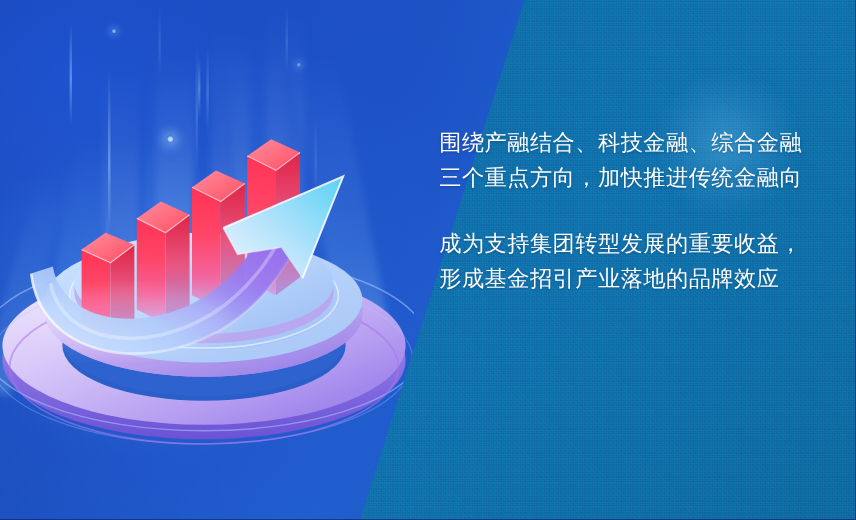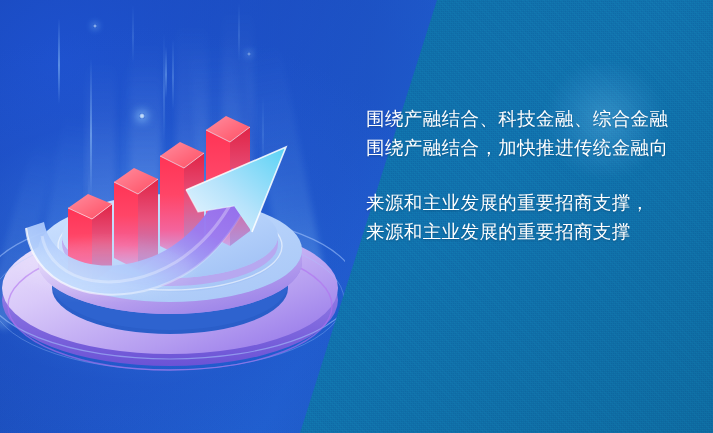--- a/index.html
+++ b/index.html
@@ -290,22 +290,22 @@
     </svg>
   </div>
 
   <div class="panel-teal"></div>
   <div class="panel-glow"></div>
 
   <div class="copy">
 
     <div class="para">
       <div class="line">围绕产融结合、科技金融、综合金融</div>
-      <div class="line">围绕产融结合，加快推进传统金融向</div>
+      <div class="line">三个重点方向，加快推进传统金融向</div>
     </div>
 
     <div class="para">
-      <div class="line">来源和主业发展的重要招商支撑，</div>
-      <div class="line">来源和主业发展的重要招商支撑</div>
+      <div class="line">成为支持集团转型发展的重要收益，</div>
+      <div class="line">形成基金招引产业落地的品牌效应</div>
     </div>
 
   </div>
 </div>
 
 </body></html>

